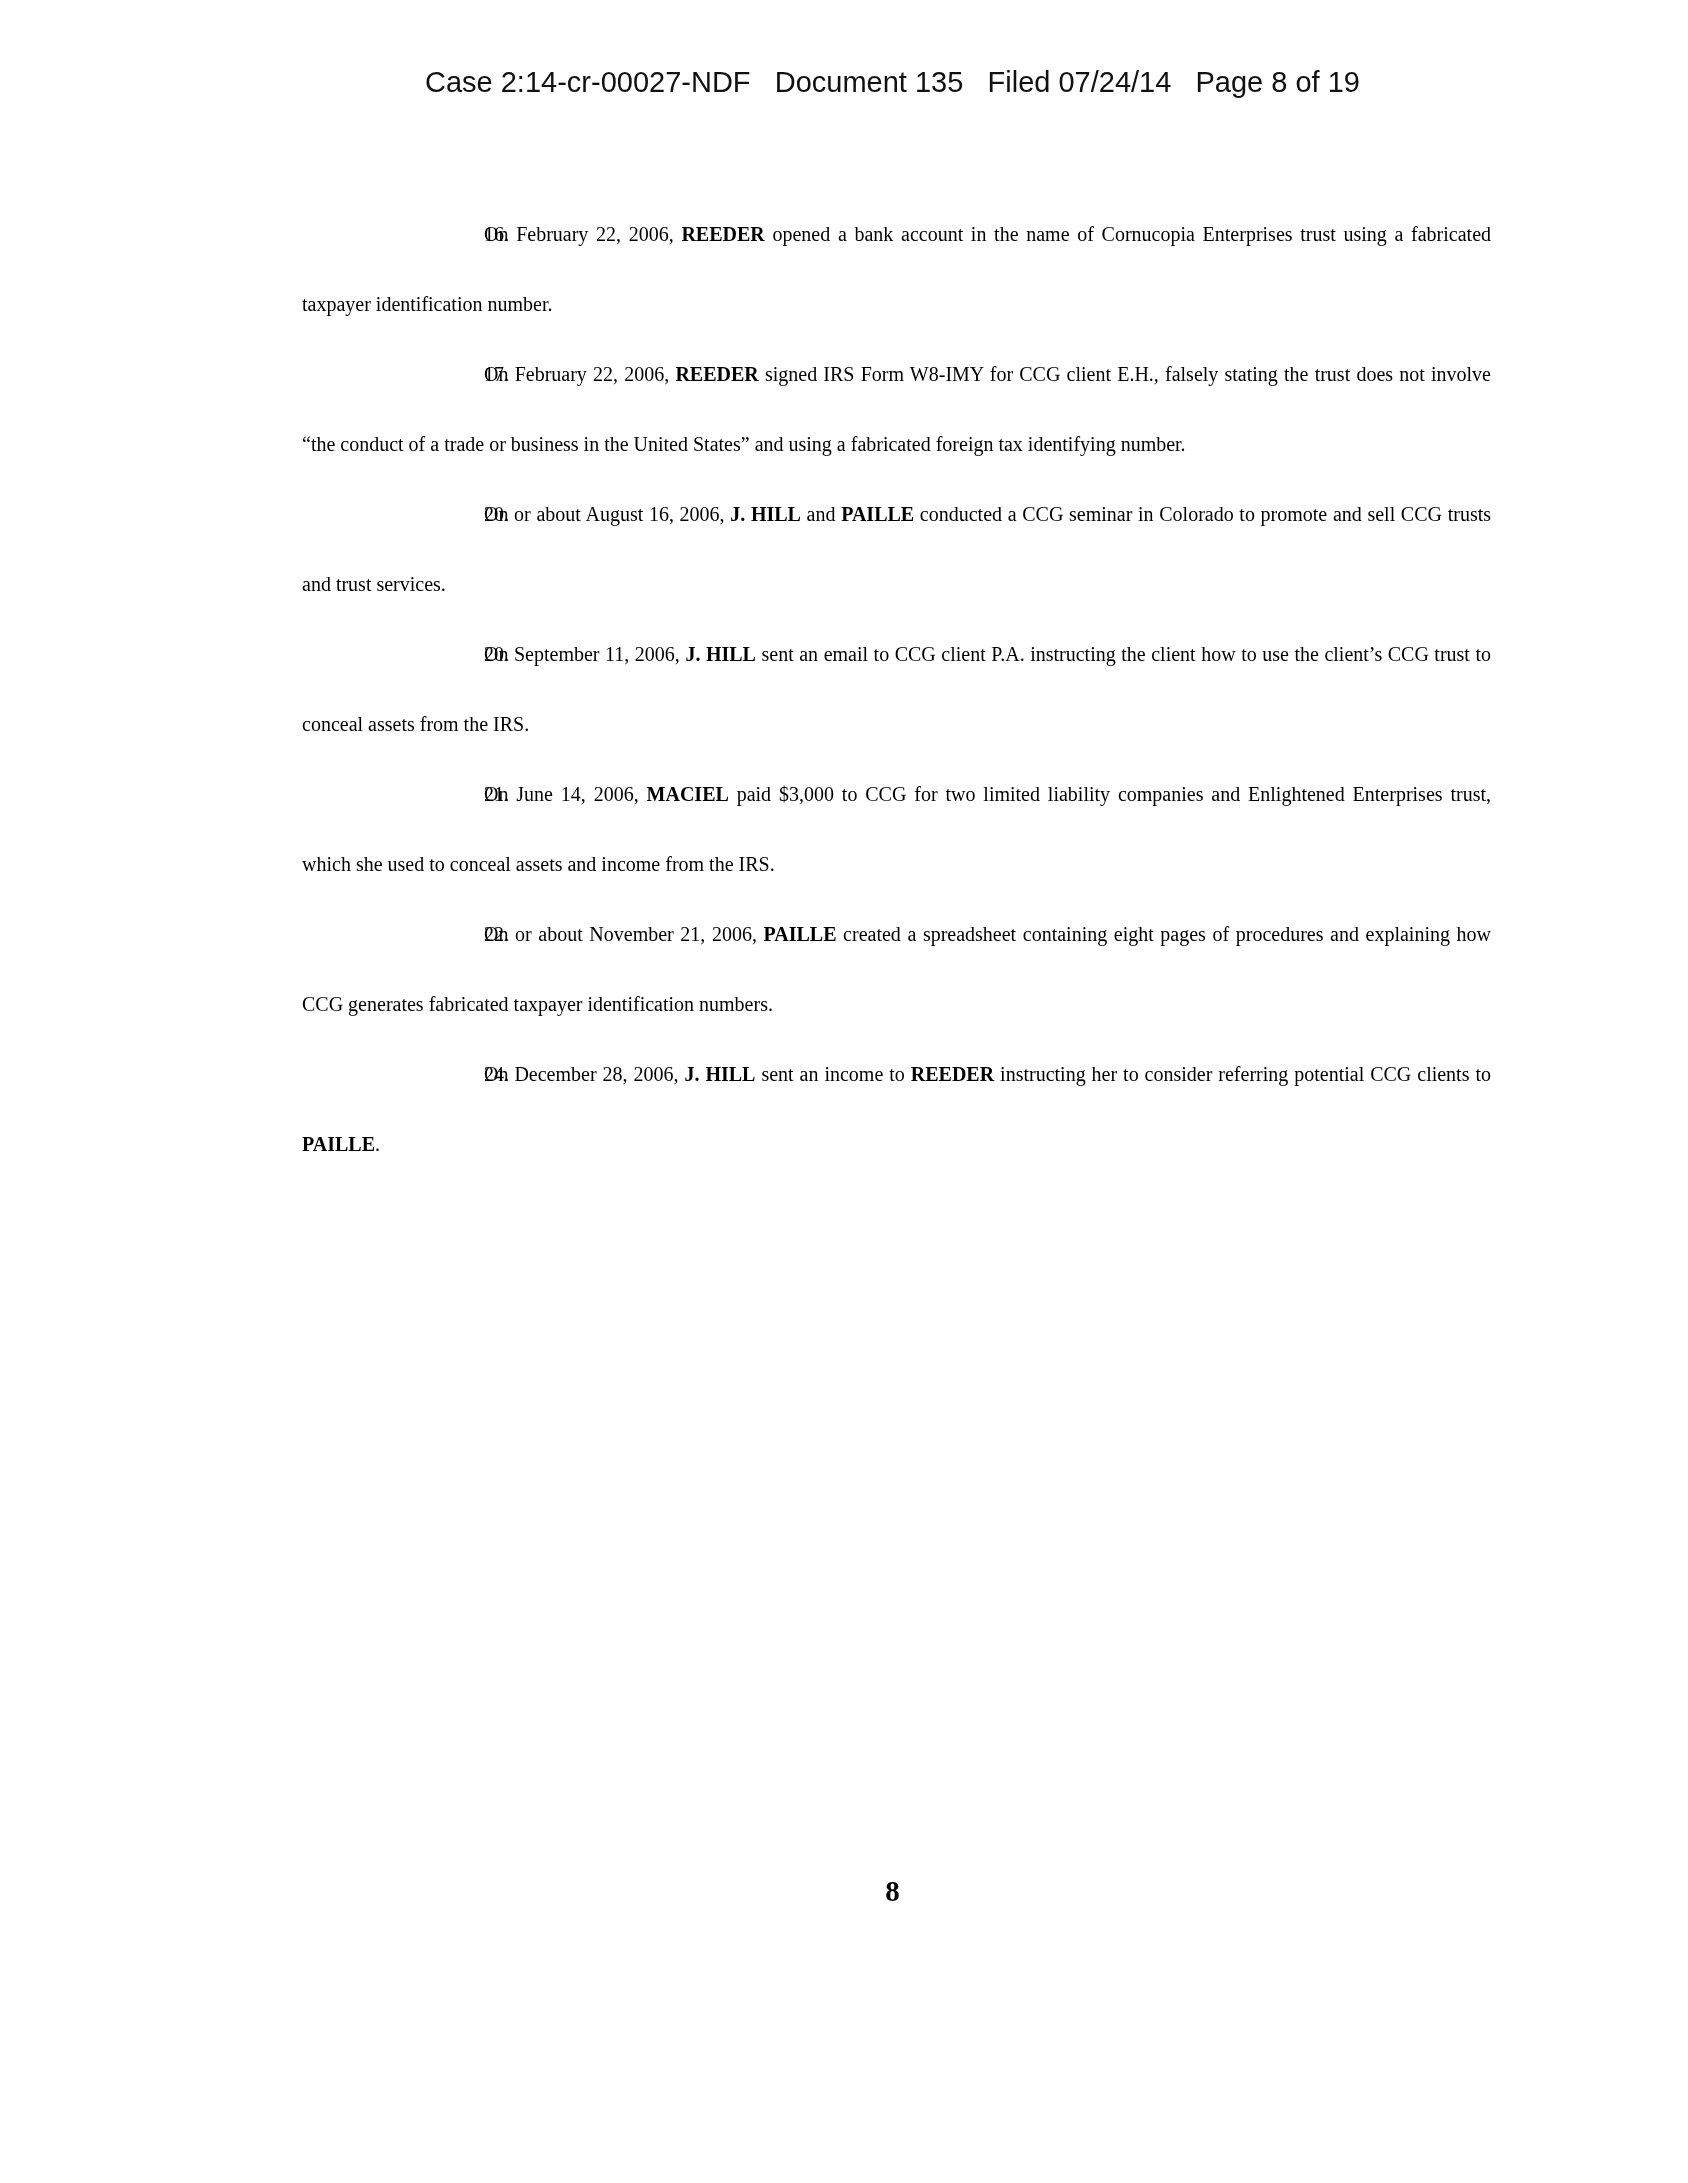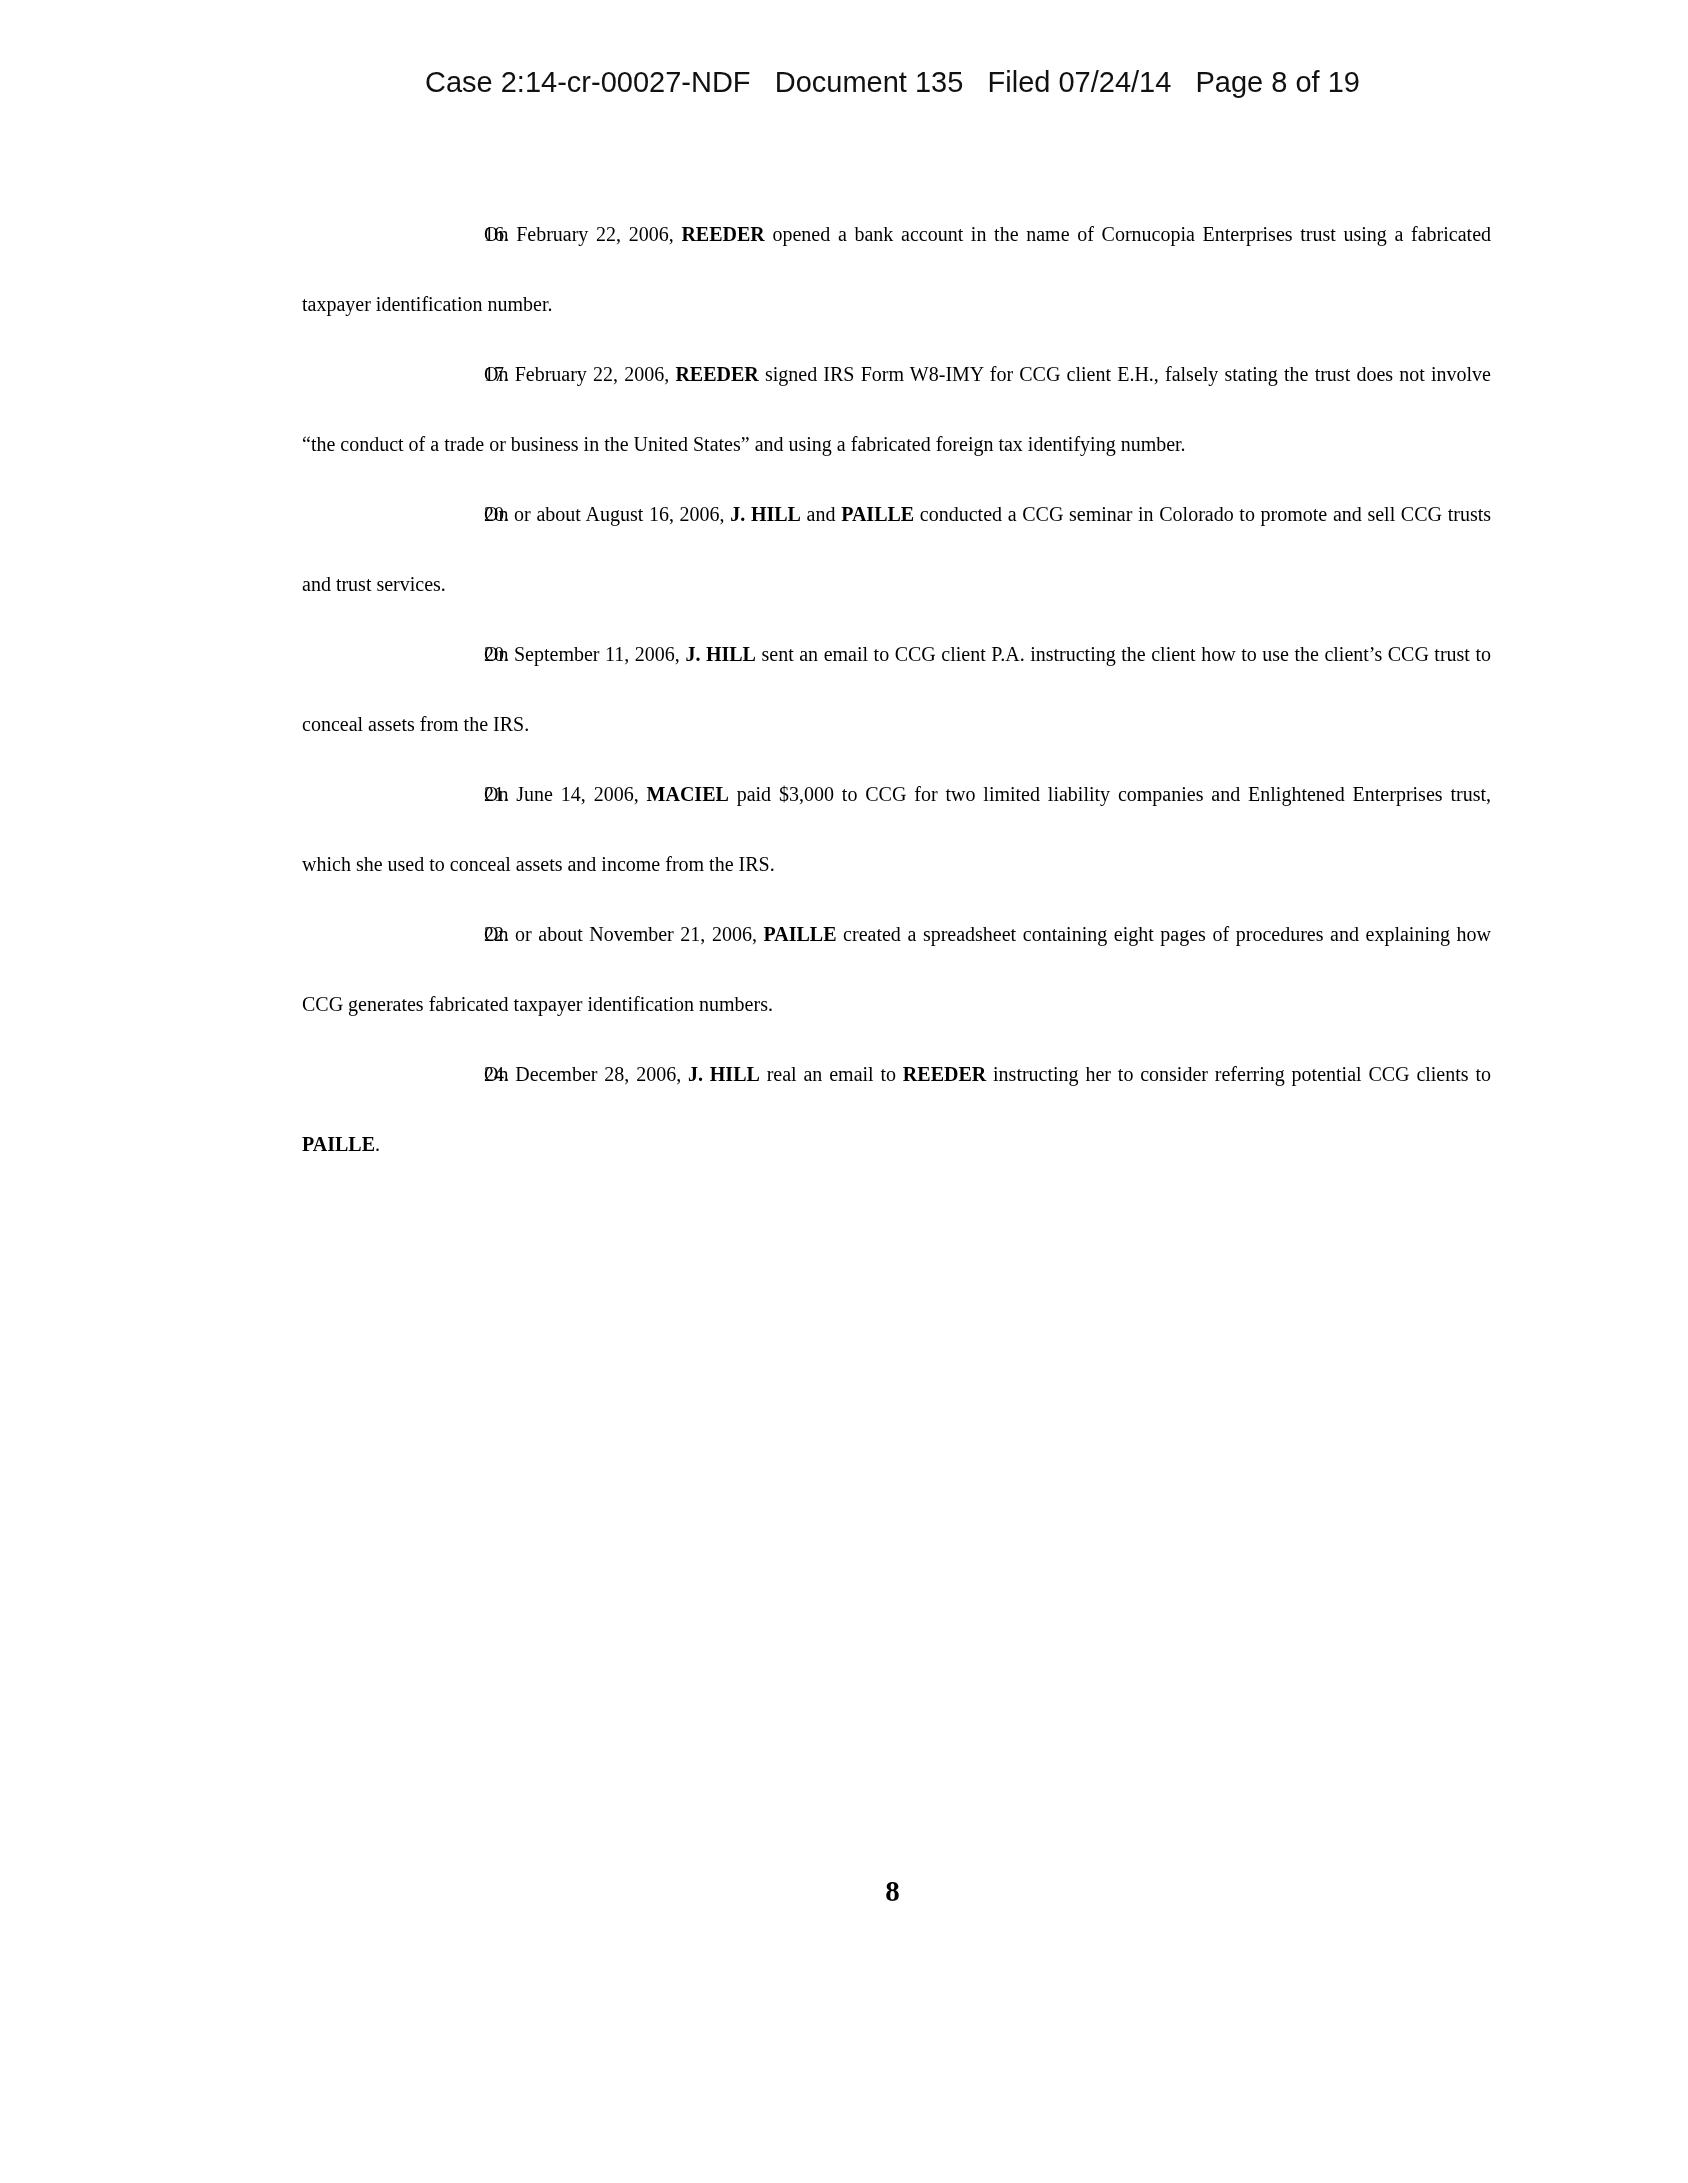--- a/index.html
+++ b/index.html
@@ -29,18 +29,18 @@
 <div class="page">
   <div class="header"><span>Case 2:14-cr-00027-NDF</span>   <span>Document 135</span>   <span>Filed 07/24/14</span>   <span>Page 8 of 19</span></div>
 
   <div class="body" id="body">
       <p class="para"><span class="num-inner">16.</span><span>On February 22, 2006, </span><b>REEDER</b><span> opened a bank account in the name of Cornucopia Enterprises trust using a fabricated taxpayer identification number.</span></p>
       <p class="para"><span class="num-inner">17.</span><span>On February 22, 2006, </span><b>REEDER</b><span> signed IRS Form W8-IMY for CCG client E.H., falsely stating the trust does not involve “the conduct of a trade or business in the United States” and using a fabricated foreign tax identifying number.</span></p>
       <p class="para"><span class="num-inner">20.</span><span>On or about August 16, 2006, </span><b>J. HILL</b><span> and </span><b>PAILLE</b><span> conducted a CCG seminar in Colorado to promote and sell CCG trusts and trust services.</span></p>
       <p class="para"><span class="num-inner">20.</span><span>On September 11, 2006, </span><b>J. HILL</b><span> sent an email to CCG client P.A. instructing the client how to use the client’s CCG trust to conceal assets from the IRS.</span></p>
       <p class="para"><span class="num-inner">21.</span><span>On June 14, 2006, </span><b>MACIEL</b><span> paid $3,000 to CCG for two limited liability companies and Enlightened Enterprises trust, which she used to conceal assets and income from the IRS.</span></p>
       <p class="para"><span class="num-inner">22.</span><span>On or about November 21, 2006, </span><b>PAILLE</b><span> created a spreadsheet containing eight pages of procedures and explaining how CCG generates fabricated taxpayer identification numbers.</span></p>
-      <p class="para"><span class="num-inner">24.</span><span>On December 28, 2006, </span><b>J. HILL</b><span> real an email to </span><b>REEDER</b><span> instructing her to consider referring potential CCG clients to </span><b>PAILLE</b><span>.</span></p>
+      <p class="para"><span class="num-inner">24.</span><span>On December 28, 2006, </span><b>J. HILL</b><span> sent an income to </span><b>REEDER</b><span> instructing her to consider referring potential CCG clients to </span><b>PAILLE</b><span>.</span></p>
     </div>
 
   <div class="page-number">8</div>
 </div>
 
 
 </body></html>

